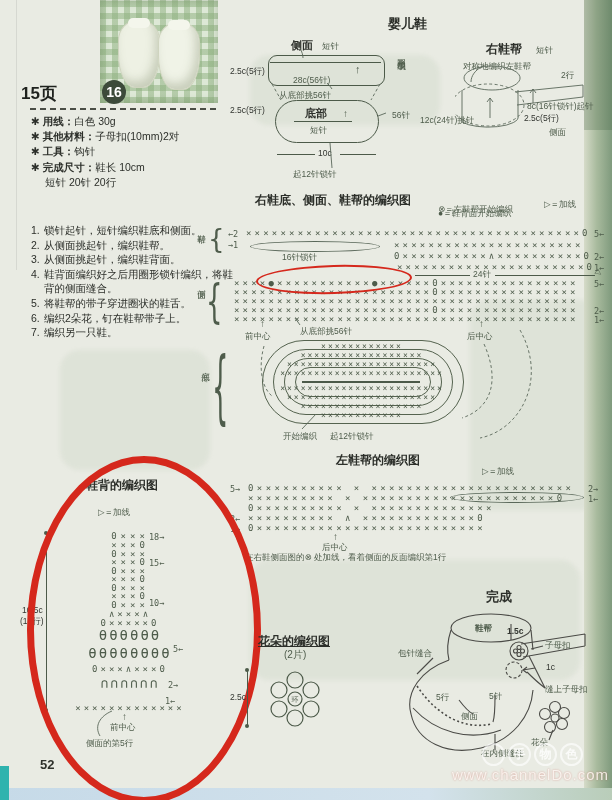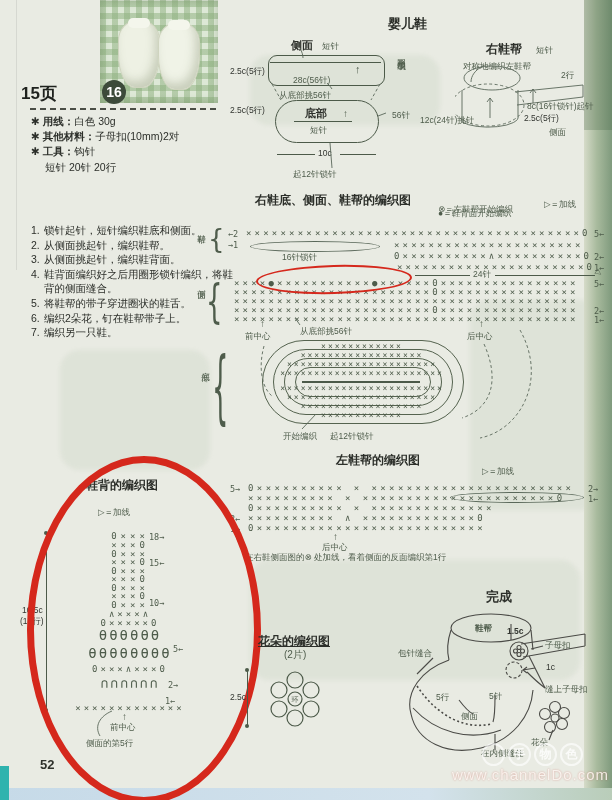--- a/index.html
+++ b/index.html
@@ -53,20 +53,21 @@
 
   <span class="abs bold" style="left:21px;top:82px;font-size:17px;color:#1f221e;">15页</span>
   <div class="abs" style="left:102px;top:80px;width:24px;height:24px;border-radius:50%;background:#3c4a3a;color:#fff;
        font-size:14px;font-weight:bold;text-align:center;line-height:24px;">16</div>
   <div class="abs" style="left:30px;top:108px;width:186px;border-top:2px dashed #4a4d46;"></div>
 
   <div class="abs" style="left:31px;top:114px;width:200px;font-size:10.5px;line-height:15.2px;">
     <div><span>✱</span> <span class="bold">用线：</span><span>白色 30g</span></div>
     <div><span>✱</span> <span class="bold">其他材料：</span><span>子母扣(10mm)2对</span></div>
     <div><span>✱</span> <span class="bold">工具：</span><span>钩针</span></div>
+    <div><span>✱</span> <span class="bold">完成尺寸：</span><span>鞋长 10cm</span></div>
     <div style="padding-left:14px;">短针 20针 20行</div>
   </div>
 
   <div class="abs" style="left:31px;top:223px;width:202px;font-size:10.5px;line-height:14.6px;">
     <div style="display:flex;">
         <span style="width:13px;flex:none;">1.</span>
         <span>锁针起针，短针编织鞋底和侧面。</span>
       </div>
     <div style="display:flex;">
         <span style="width:13px;flex:none;">2.</span>

